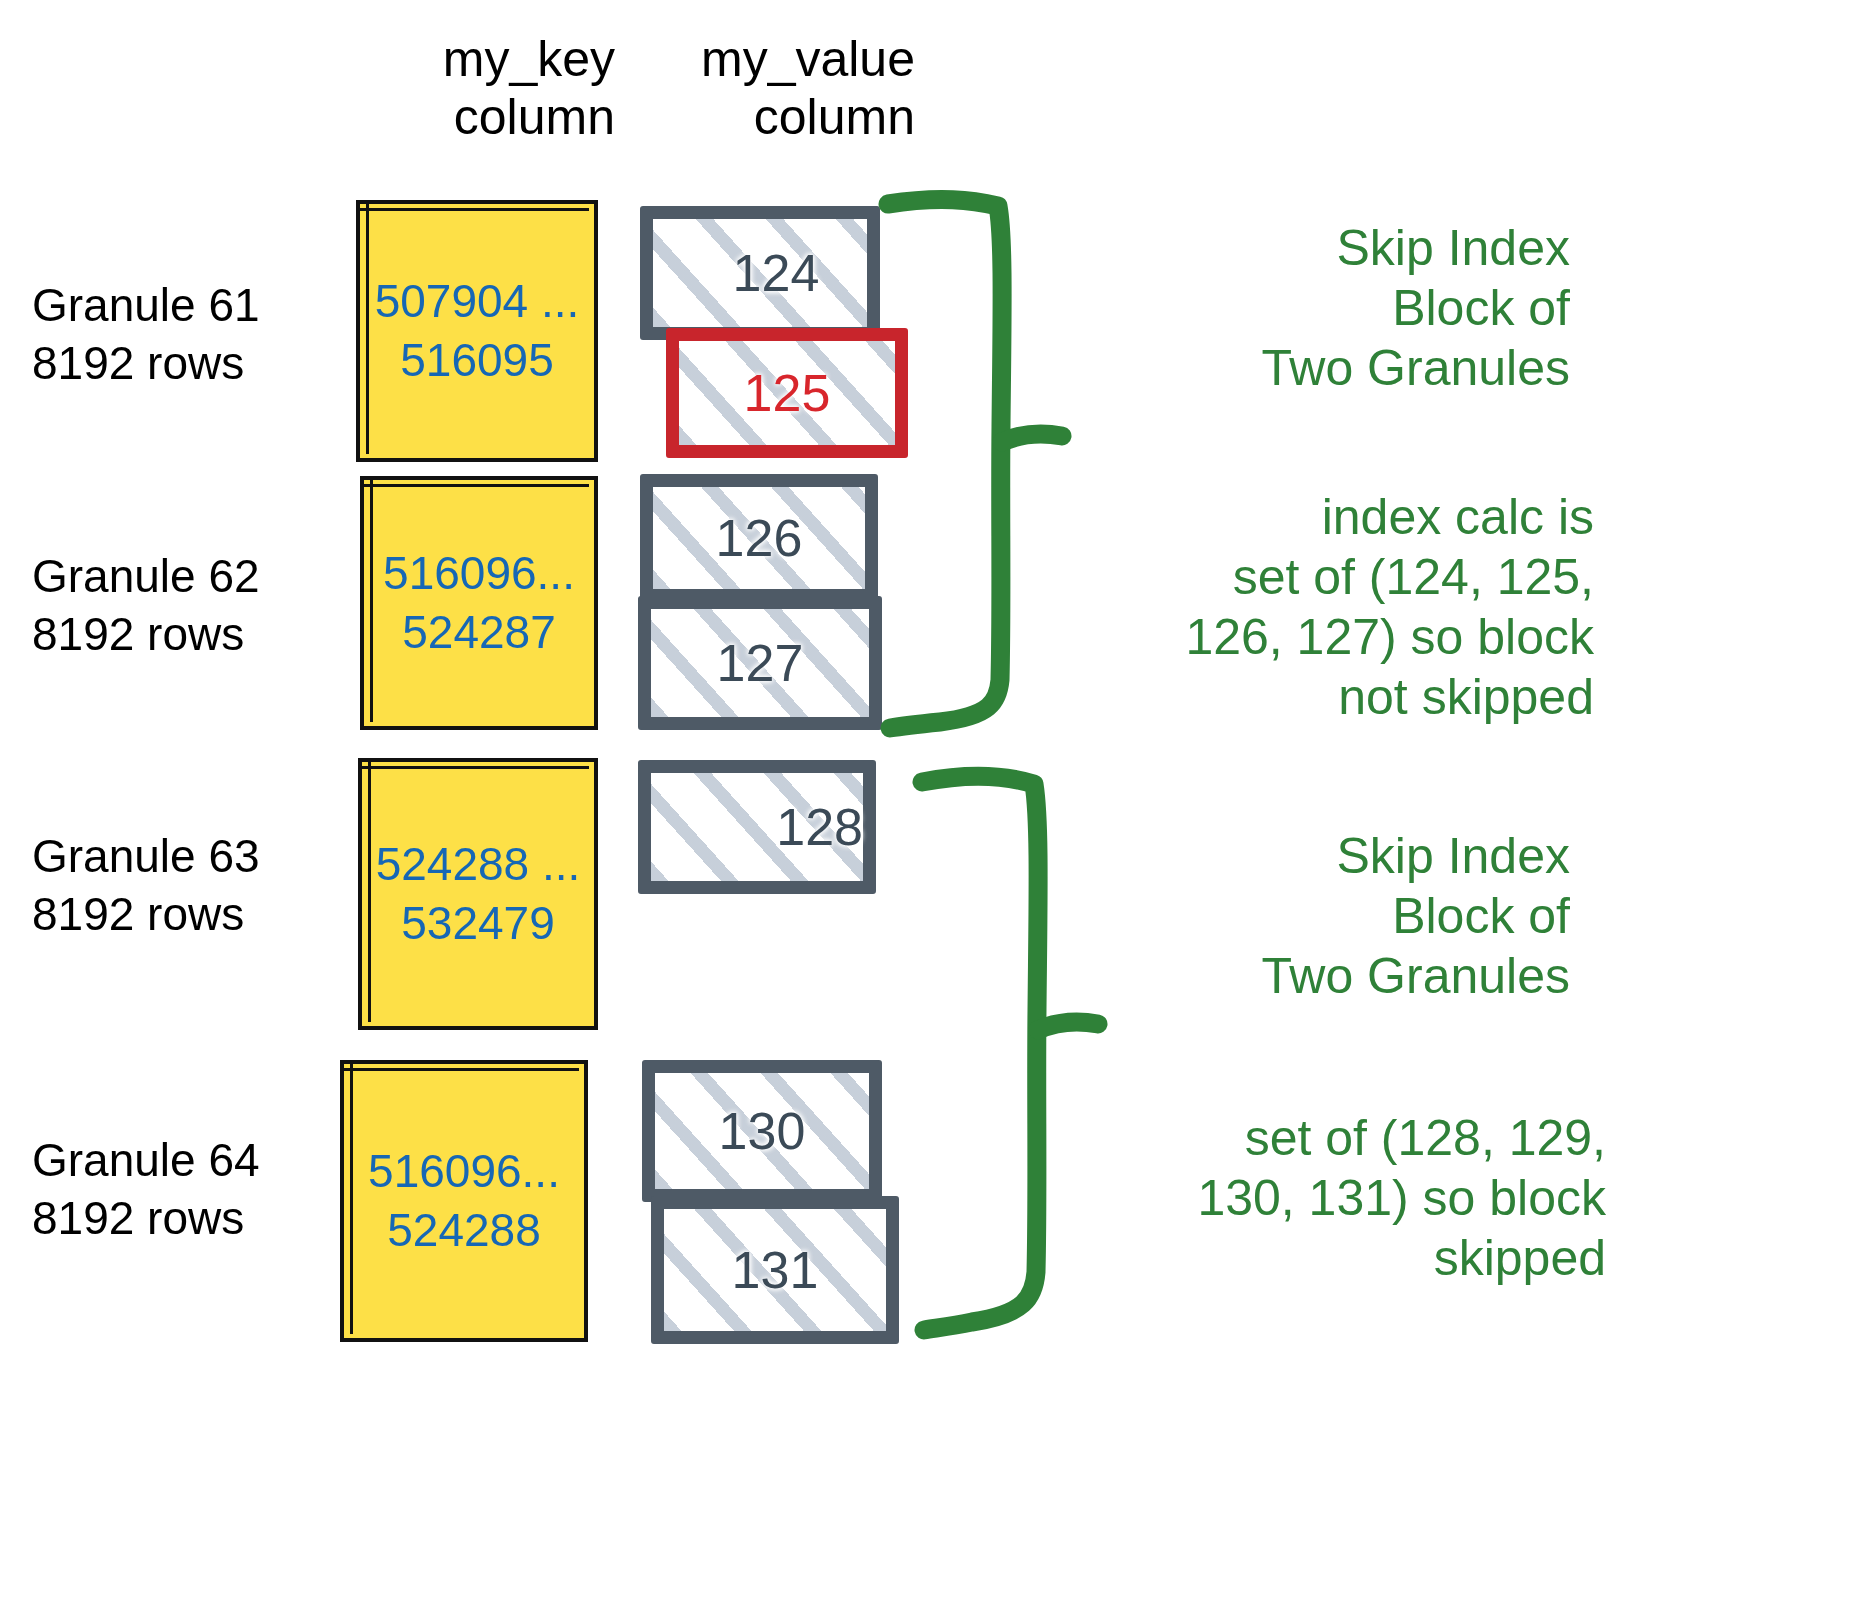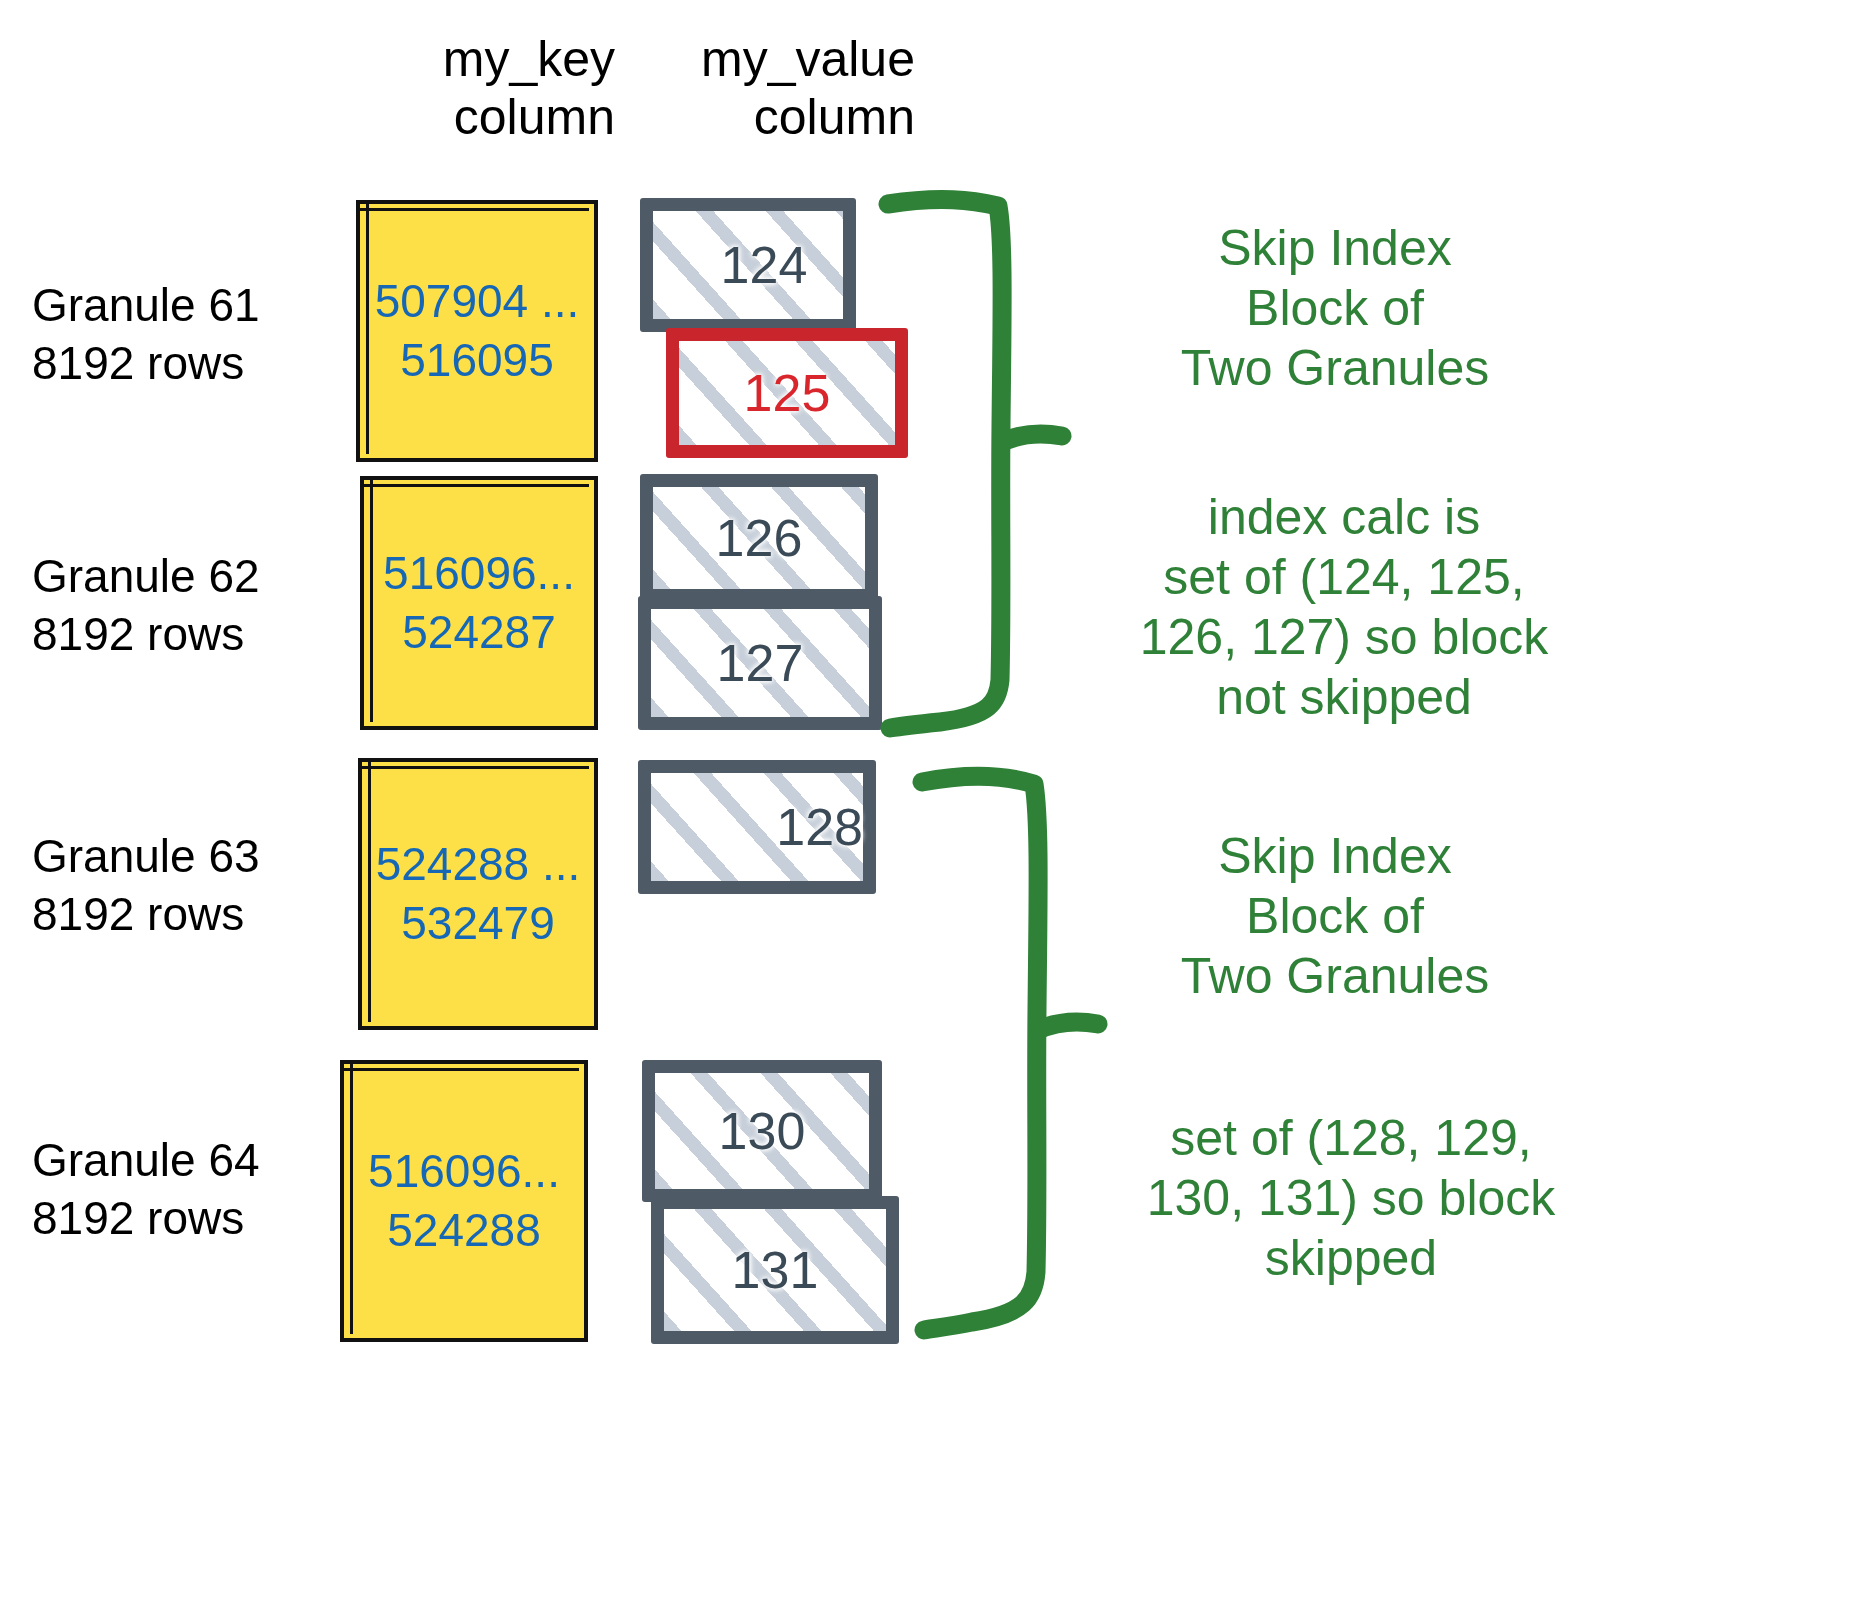--- a/index.html
+++ b/index.html
@@ -70,21 +70,21 @@
     position:relative;z-index:4;
     font-size:52px;color:#3b4a57;font-weight:400;
     text-shadow:0 0 6px #fff,0 0 6px #fff,0 0 4px #fff;
   }
   .val-box.red .val-num{color:#d8262c;}
 
   
   .green-note{
     position:absolute;
     color:#2f8138;font-size:50px;line-height:1.2;
-    text-align:center;white-space:pre-line;
+    text-align:right;white-space:pre-line;
   }
   .brace-svg{position:absolute;overflow:visible;}
 </style>
 </head>
 <body>
 
 <div class="abs col-header" id="hdr-key">my_key
 column</div>
 
 <div class="abs col-header" id="hdr-value">my_value
@@ -94,21 +94,21 @@
 8192 rows</div>
 
 <div class="abs key-box" style="left:356px;top:200px;width:242px;height:262px;">
   <span class="dbl"></span>
   <span class="dbl2"></span>
   <span class="key-text">507904 ...
 516095</span>
 </div>
 
 <div class="val-wrap" style="left:636px;top:196px;width:252px;height:266px;">
-  <div class="val-box" style="left:4px;top:2px;width:216px;height:134px;padding-left:32px;">
+  <div class="val-box" style="left:4px;top:10px;width:240px;height:134px;padding-left:32px;">
     <span class="val-num">124</span>
   </div>
   <div class="val-box red" style="left:4px;top:132px;width:242px;height:130px;">
     <span class="val-num">125</span>
   </div>
 </div>
 
 <div class="abs granule-label" style="left:32px;top:548px;width:300px;">Granule 62
 8192 rows</div>
 

